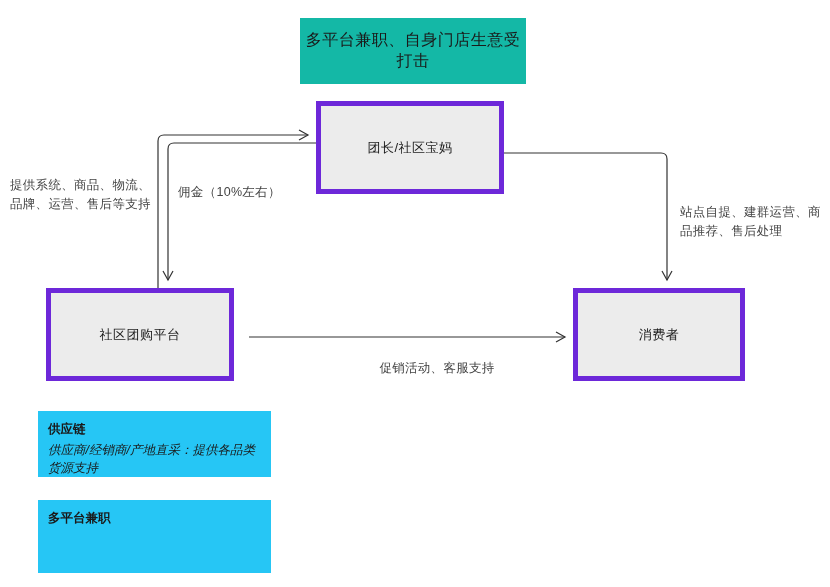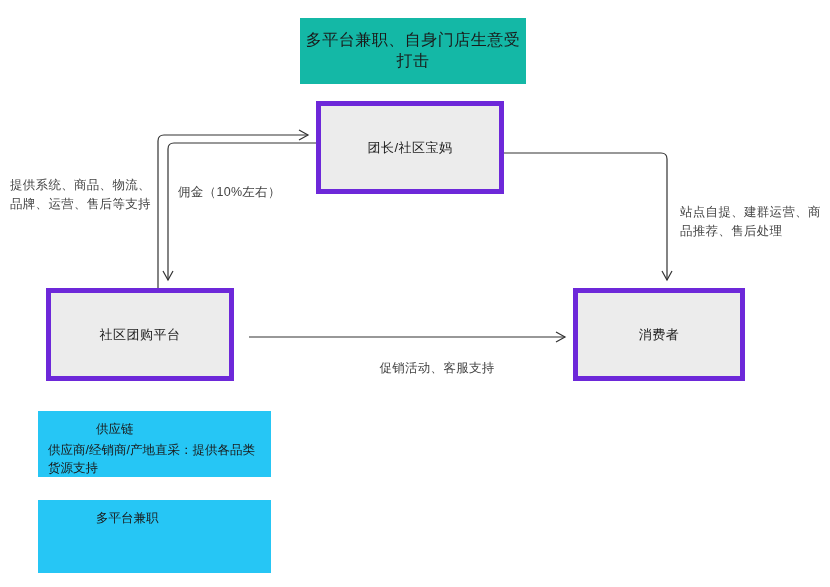--- a/index.html
+++ b/index.html
@@ -39,22 +39,22 @@
   .node-note-cyan{
     background:#26c6f5;
     border:none;
     color:#1a1a1a;
     font-size:12.5px;
     display:block;
     text-align:left;
     padding:9px 10px 8px 10px;
     line-height:1.45;
   }
-  .note-title{font-weight:normal;display:block;margin-bottom:3px;margin-left:48px;}
-  .note-body{display:block;}
+  .note-title{font-weight:bold;display:block;margin-bottom:3px;}
+  .note-body{display:block;font-style:italic;}
 
   .edge-label{
     position:absolute;
     color:#444444;
     font-size:12.5px;
     line-height:1.5;
     letter-spacing:.3px;
     white-space:pre-line;
   }
   .el-left{left:10px;top:176px;width:150px;}

